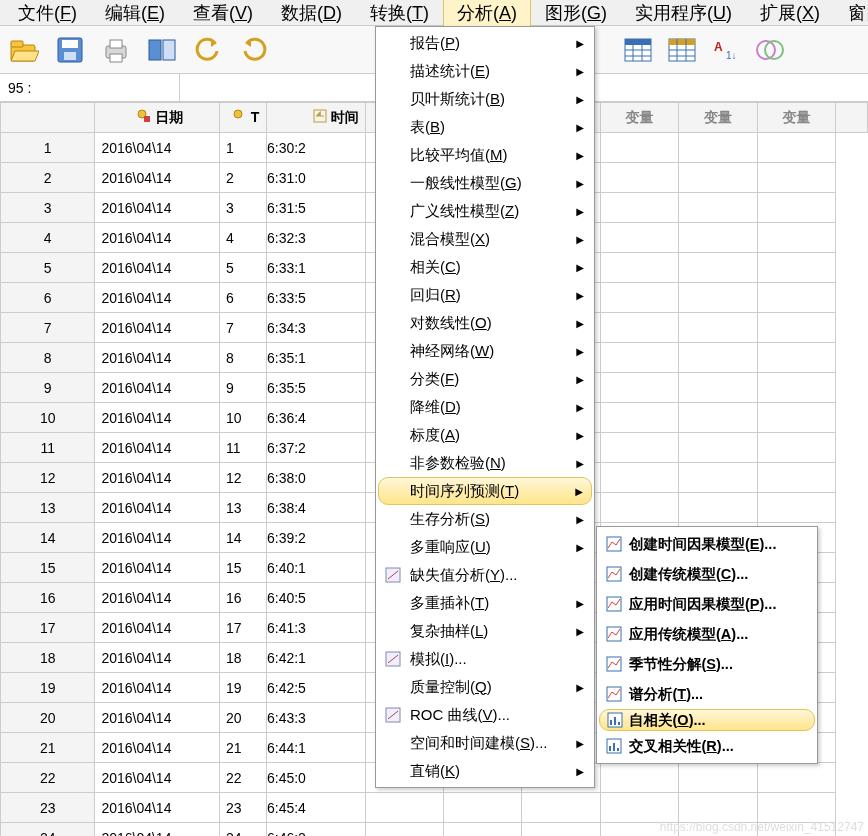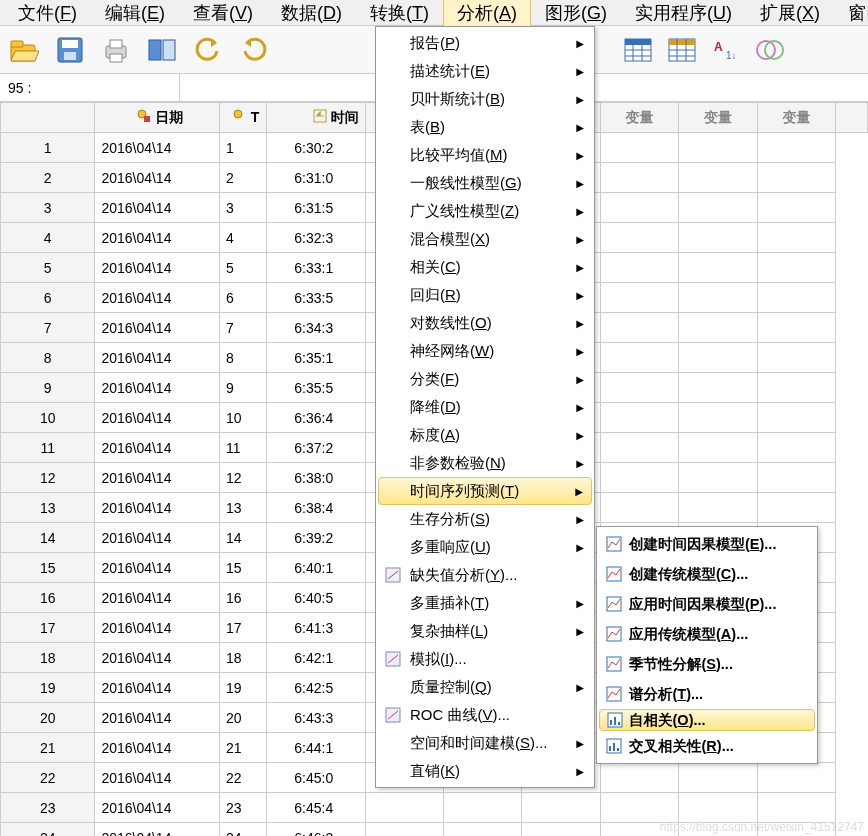--- a/index.html
+++ b/index.html
@@ -18,29 +18,29 @@
     .name-label { width: 180px; padding-left: 8px; border-right: 1px solid #ccc; height: 100%; display:flex;align-items:center;}
     .name-value { flex: 1; padding-left: 8px; height: 100%; }
 
     .grid-wrap { position: relative; }
     table { border-collapse: collapse; table-layout: fixed; }
     th, td { border: 1px solid #ccc; height: 30px; overflow: hidden; white-space: nowrap; }
     th { background: #f4f4f4; font-weight: bold; font-size: 14px; }
     .rowhead { background: #f4f4f4; text-align: center; width: 100px; }
     .col-date { width: 128px; padding-left: 6px; }
     .col-t { width: 48px; padding-left: 6px; }
-    .col-time { width: 102px; text-align: center; padding-right: 4px; }
+    .col-time { width: 102px; text-align: left; padding-right: 4px; }
     .col-var { width: 82px; text-align: center; color: #888; }
     th .hicon { display:inline-block; vertical-align: middle; margin-right:4px;}
     .col-time-th { text-align: right; padding-right: 6px;}
 
     .menu-panel { position: absolute; background: #fff; border: 1px solid #999; box-shadow: 2px 2px 4px rgba(0,0,0,0.2); z-index: 10; padding: 2px; }
     .menu1 { left: 375px; top: 26px; width: 220px; }
     .menu-item { display: flex; align-items: center; height: 28px; padding: 0 24px 0 32px; cursor: pointer; position: relative; font-size: 15px; }
-    .menu-item.hover { background: linear-gradient(#fff7d8,#ffe58a); border: 1px solid #e0c45c; border-radius: 4px; padding: 0 23px 0 31px; height: 28px; }
+    .menu-item.hover { background: linear-gradient(#fff7d8,#ffe58a); border: 1px solid #e0c45c; border-radius: 10px; padding: 0 23px 0 31px; height: 28px; }
     .menu-item .arrow { position: absolute; right: 8px; top: 50%; transform: translateY(-50%); font-size: 10px; }
     .menu-item .micon { position: absolute; left: 6px; width: 18px; height: 18px; display:flex;align-items:center;justify-content:center;}
 
     .menu2 { left: 596px; top: 526px; width: 222px; font-weight: bold; }
     .menu2 .menu-item { padding-left: 30px; font-size: 14.5px; height: 30px;}
     .menu2 .menu-item.hover { padding-left: 29px; height:22px;}
 
     .watermark { position: absolute; right: 4px; bottom: 2px; color: #ddd; font-size: 12px; font-family: Arial; pointer-events: none;}
   </style>
 </head>

